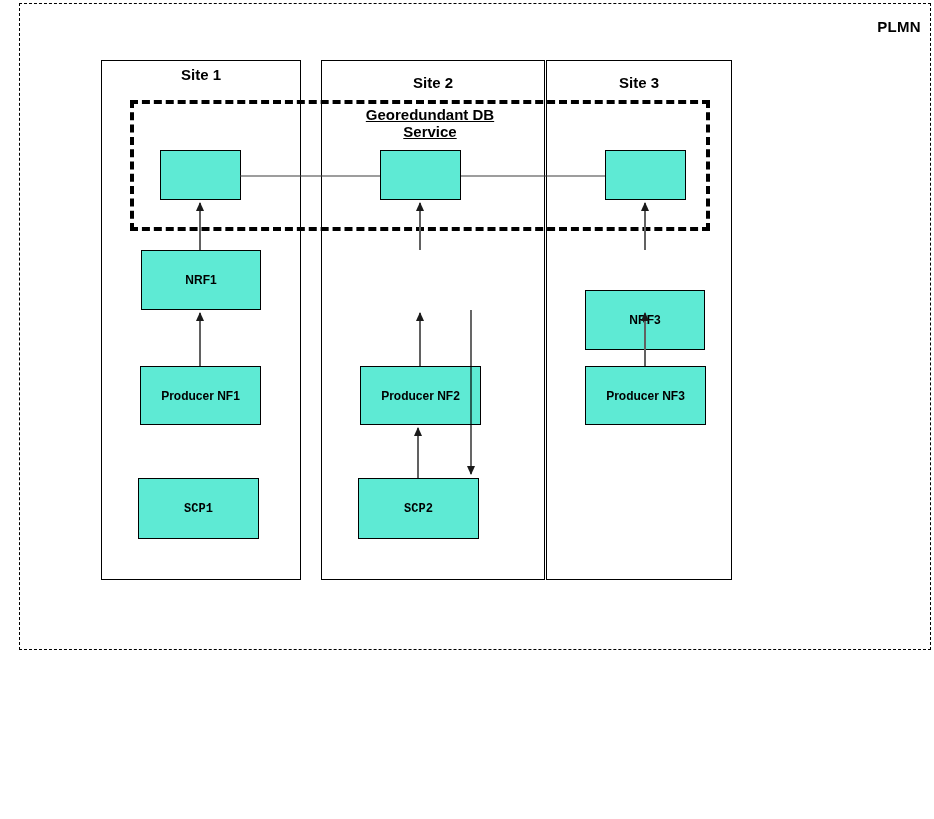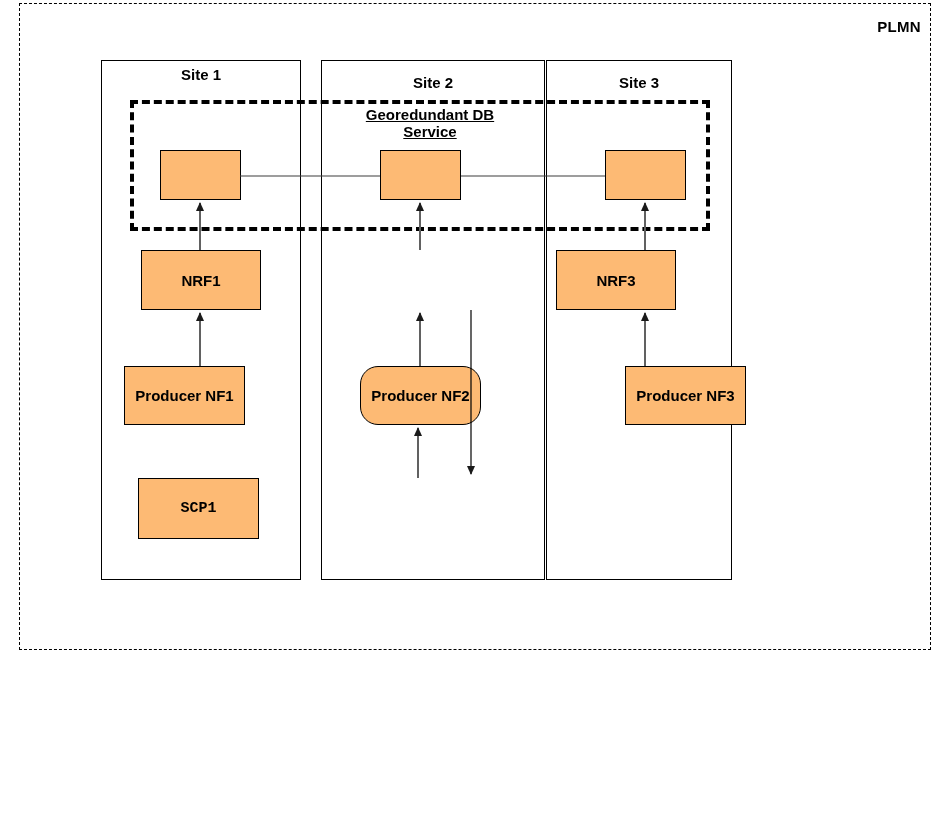--- a/index.html
+++ b/index.html
@@ -71,42 +71,42 @@
     font-weight: bold;
     line-height: 17px;
     z-index: 5;
     text-decoration: underline;
   }
 
   
   .node {
     position: absolute;
     border: 1.5px solid #000;
-    background: #fdba74;
+    background: #5eead4;
     display: flex;
     align-items: center;
     justify-content: center;
-    font-size: 15px;
+    font-size: 12px;
     font-weight: bold;
     z-index: 3;
   }
   .db-node { width: 81px; height: 50px; top: 150px; }
   .db-1 { left: 160px; }
   .db-2 { left: 380px; }
   .db-3 { left: 605px; }
 
   .nrf-node { width: 120px; height: 60px; top: 250px; }
   .nrf-1 { left: 141px; }
   .nrf-2 { left: 360px; }
-  .nrf-3 { left: 556px; }
+  .nrf-3 { left: 585px; margin-top: 40px; }
 
   .producer-node { width: 121px; height: 59px; top: 366px; }
-  .producer-1 { left: 124px; }
-  .producer-2 { left: 360px; border-radius: 18px; }
-  .producer-3 { left: 585px; margin-left: 40px; }
+  .producer-1 { left: 140px; }
+  .producer-2 { left: 360px; }
+  .producer-3 { left: 585px; }
 
   .scp-node { width: 121px; height: 61px; top: 478px; font-family: Liberation Mono, monospace; }
   .scp-1 { left: 138px; }
   .scp-2 { left: 358px; }
   .scp-3 { left: 583px; }
 
   
   .edge-layer {
     position: absolute;
     left: 0; top: 0;
@@ -144,20 +144,21 @@
   <div class="node db-node db-3"></div>
 
   <div class="node nrf-node nrf-1">NRF1</div>
   <div class="node nrf-node nrf-3">NRF3</div>
 
   <div class="node producer-node producer-1">Producer NF1</div>
   <div class="node producer-node producer-2">Producer NF2</div>
   <div class="node producer-node producer-3">Producer NF3</div>
 
   <div class="node scp-node scp-1">SCP1</div>
+  <div class="node scp-node scp-2">SCP2</div>
 
   <svg class="edge-layer" width="934" height="819" viewBox="0 0 934 819" xmlns="http://www.w3.org/2000/svg">
     <defs>
       <marker id="arrowHead" markerUnits="userSpaceOnUse" markerWidth="12" markerHeight="10" refX="8" refY="4" orient="auto">
         <path d="M0,0 L9,4 L0,8 Z" fill="#1a1a1a"></path>
       </marker>
     </defs>
 
     <path d="M200,250 L200,203" stroke="#616161" stroke-width="2" fill="none" marker-end="url(#arrowHead)"></path>
     <path d="M200,366 L200,313" stroke="#616161" stroke-width="2" fill="none" marker-end="url(#arrowHead)"></path>

